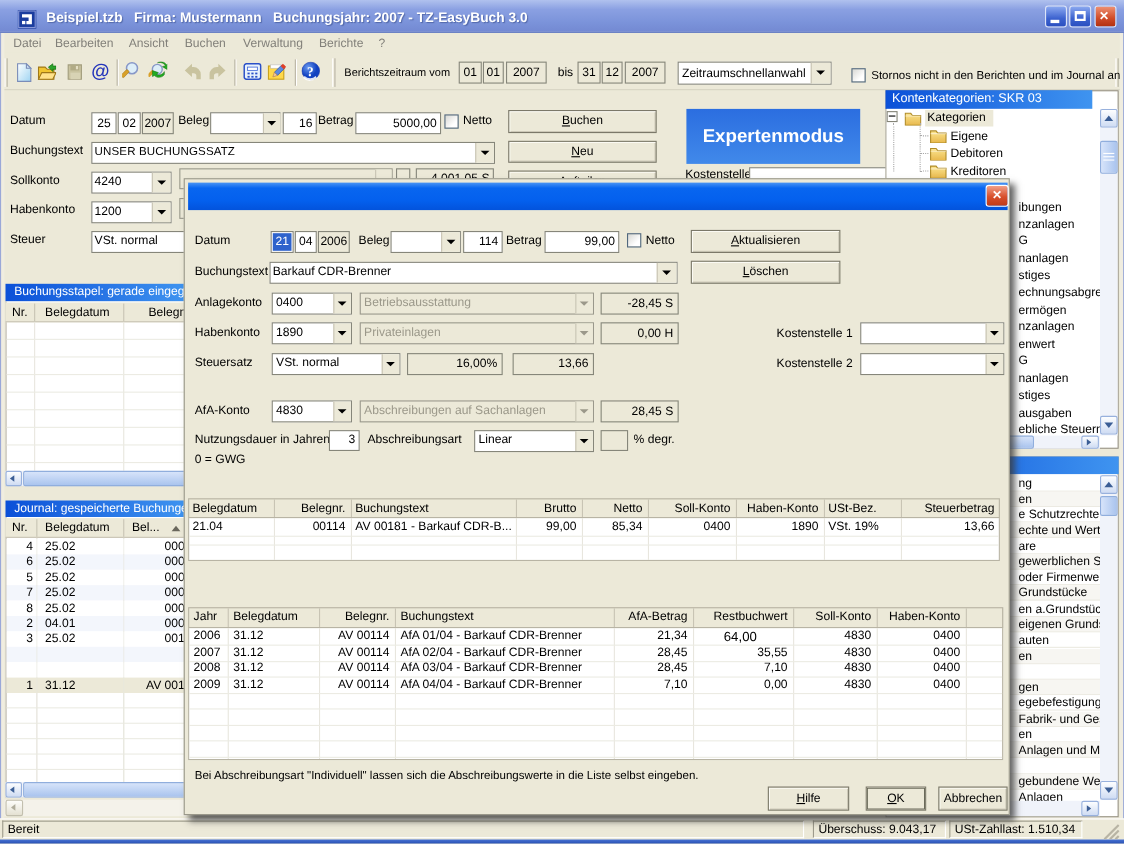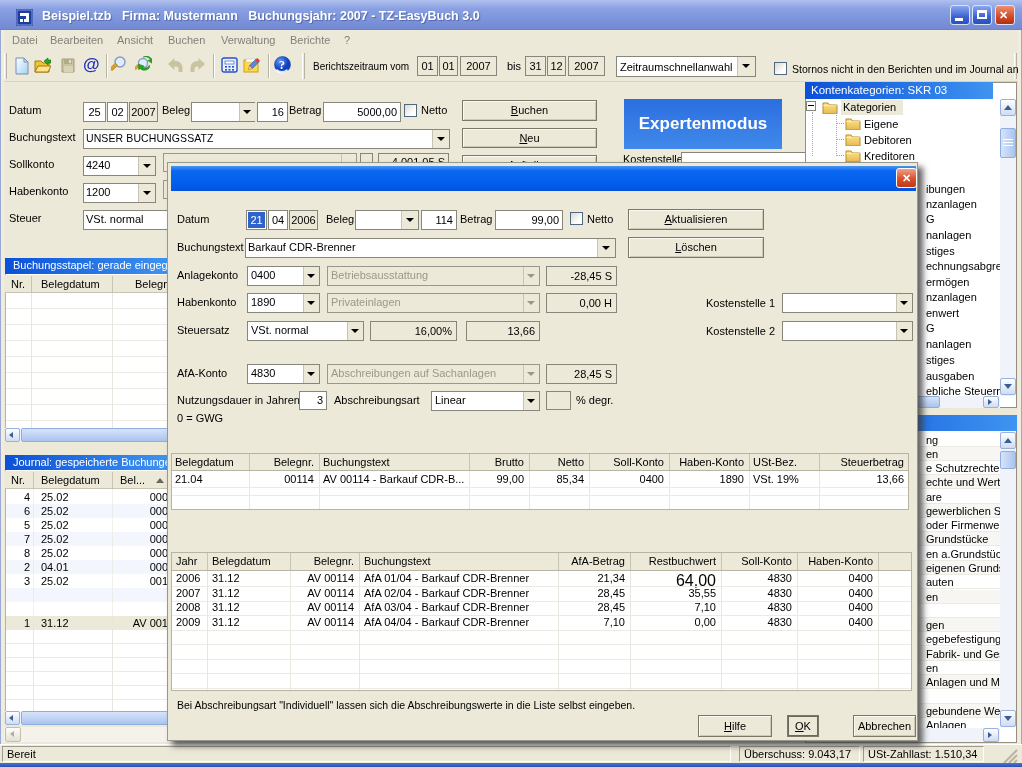--- a/index.html
+++ b/index.html
@@ -507,21 +507,21 @@
 <div style="left:421px;top:291px;width:1px;height:16px;background:#c8c4b4"></div>
 <div style="left:421px;top:308px;width:1px;height:38px;background:#e8e6de"></div>
 <div style="left:501px;top:291px;width:1px;height:16px;background:#c8c4b4"></div>
 <div style="left:501px;top:308px;width:1px;height:38px;background:#e8e6de"></div>
 <div style="left:581px;top:291px;width:1px;height:16px;background:#c8c4b4"></div>
 <div style="left:581px;top:308px;width:1px;height:38px;background:#e8e6de"></div>
 <div style="left:651px;top:291px;width:1px;height:16px;background:#c8c4b4"></div>
 <div style="left:651px;top:308px;width:1px;height:38px;background:#e8e6de"></div>
 <div style="left:3px;top:310px;width:78px;height:13px;font-size:11px;padding-left:4px;white-space:nowrap;overflow:hidden">21.04</div>
 <div style="left:81px;top:310px;width:70px;height:13px;font-size:11px;text-align:right;padding-right:5px;white-space:nowrap;overflow:hidden">00114</div>
-<div style="left:151px;top:310px;width:150px;height:13px;font-size:11px;padding-left:4px;white-space:nowrap;overflow:hidden">AV 00114 - Barkauf CDR-B...</div>
+<div style="left:151px;top:310px;width:150px;height:13px;font-size:11px;padding-left:4px;white-space:nowrap;overflow:hidden">AV 00181 - Barkauf CDR-B...</div>
 <div style="left:301px;top:310px;width:60px;height:13px;font-size:11px;text-align:right;padding-right:5px;white-space:nowrap;overflow:hidden">99,00</div>
 <div style="left:361px;top:310px;width:60px;height:13px;font-size:11px;text-align:right;padding-right:5px;white-space:nowrap;overflow:hidden">85,34</div>
 <div style="left:421px;top:310px;width:80px;height:13px;font-size:11px;text-align:right;padding-right:5px;white-space:nowrap;overflow:hidden">0400</div>
 <div style="left:501px;top:310px;width:80px;height:13px;font-size:11px;text-align:right;padding-right:5px;white-space:nowrap;overflow:hidden">1890</div>
 <div style="left:581px;top:310px;width:70px;height:13px;font-size:11px;padding-left:4px;white-space:nowrap;overflow:hidden">VSt. 19%</div>
 <div style="left:651px;top:310px;width:90px;height:13px;font-size:11px;text-align:right;padding-right:5px;white-space:nowrap;overflow:hidden">13,66</div>
 <div style="left:4px;top:324px;width:736px;height:1px;background:#ecebe3"></div>
 <div style="left:4px;top:332px;width:736px;height:1px;background:#ecebe3"></div>
 <div style="left:3px;top:389px;width:741px;height:139px;background:#fff;border:1px solid #b8b4a4"></div>
 <div style="left:3px;top:389px;width:741px;height:19px;background:#ece9d8;border:1px solid #b8b4a4"></div>
@@ -548,21 +548,21 @@
 <div style="left:553px;top:408px;width:1px;height:119px;background:#e8e6de"></div>
 <div style="left:629px;top:390px;width:1px;height:17px;background:#c8c4b4"></div>
 <div style="left:629px;top:408px;width:1px;height:119px;background:#e8e6de"></div>
 <div style="left:710px;top:390px;width:1px;height:17px;background:#c8c4b4"></div>
 <div style="left:710px;top:408px;width:1px;height:119px;background:#e8e6de"></div>
 <div style="left:3px;top:409px;width:36px;height:13px;font-size:11px;padding-left:5px;white-space:nowrap">2006</div>
 <div style="left:39px;top:409px;width:83px;height:13px;font-size:11px;padding-left:5px;white-space:nowrap">31.12</div>
 <div style="left:122px;top:409px;width:69px;height:13px;font-size:11px;text-align:right;padding-right:5px;white-space:nowrap">AV 00114</div>
 <div style="left:191px;top:409px;width:199px;height:13px;font-size:11px;padding-left:5px;white-space:nowrap">AfA 01/04 - Barkauf CDR-Brenner</div>
 <div style="left:390px;top:409px;width:72px;height:13px;font-size:11px;text-align:right;padding-right:5px;white-space:nowrap">21,34</div>
-<div style="left:462px;top:409px;width:91px;height:13px;font-size:16px;text-align:right;padding-right:5px;white-space:nowrap">64,00</div>
+<div style="left:462px;top:409px;width:91px;height:13px;font-size:12px;text-align:center;padding-right:5px;white-space:nowrap">64,00</div>
 <div style="left:553px;top:409px;width:76px;height:13px;font-size:11px;text-align:right;padding-right:5px;white-space:nowrap">4830</div>
 <div style="left:629px;top:409px;width:81px;height:13px;font-size:11px;text-align:right;padding-right:5px;white-space:nowrap">0400</div>
 <div style="left:3px;top:423.5px;width:36px;height:13px;font-size:11px;padding-left:5px;white-space:nowrap">2007</div>
 <div style="left:39px;top:423.5px;width:83px;height:13px;font-size:11px;padding-left:5px;white-space:nowrap">31.12</div>
 <div style="left:122px;top:423.5px;width:69px;height:13px;font-size:11px;text-align:right;padding-right:5px;white-space:nowrap">AV 00114</div>
 <div style="left:191px;top:423.5px;width:199px;height:13px;font-size:11px;padding-left:5px;white-space:nowrap">AfA 02/04 - Barkauf CDR-Brenner</div>
 <div style="left:390px;top:423.5px;width:72px;height:13px;font-size:11px;text-align:right;padding-right:5px;white-space:nowrap">28,45</div>
 <div style="left:462px;top:423.5px;width:91px;height:13px;font-size:11px;text-align:right;padding-right:5px;white-space:nowrap">35,55</div>
 <div style="left:553px;top:423.5px;width:76px;height:13px;font-size:11px;text-align:right;padding-right:5px;white-space:nowrap">4830</div>
 <div style="left:629px;top:423.5px;width:81px;height:13px;font-size:11px;text-align:right;padding-right:5px;white-space:nowrap">0400</div>
@@ -585,14 +585,14 @@
 <div style="left:4px;top:423.0px;width:739px;height:1px;background:#ecebe3"></div>
 <div style="left:4px;top:437.5px;width:739px;height:1px;background:#ecebe3"></div>
 <div style="left:4px;top:452.0px;width:739px;height:1px;background:#ecebe3"></div>
 <div style="left:4px;top:466.5px;width:739px;height:1px;background:#ecebe3"></div>
 <div style="left:4px;top:481.0px;width:739px;height:1px;background:#ecebe3"></div>
 <div style="left:4px;top:495.5px;width:739px;height:1px;background:#ecebe3"></div>
 <div style="left:4px;top:510.0px;width:739px;height:1px;background:#ecebe3"></div>
 <div style="left:4px;top:524.5px;width:739px;height:1px;background:#ecebe3"></div>
 <div style="left:9px;top:536px;width:700px;height:13px;font-size:10.5px;white-space:nowrap">Bei Abschreibungsart "Individuell" lassen sich die Abschreibungswerte in die Liste selbst eingeben.</div>
 <div class="btn" style="left:530px;top:552px;width:74px;height:22px;line-height:20px"><u>H</u>ilfe</div>
-<div class="btn" style="left:619px;top:552px;width:32px;height:22px;line-height:20px;box-shadow:inset 0 0 0 1px #6a6a5a"><u>O</u>K</div>
+<div class="btn" style="left:619px;top:552px;width:55px;height:22px;line-height:20px;box-shadow:inset 0 0 0 1px #6a6a5a"><u>O</u>K</div>
 <div class="btn" style="left:685px;top:552px;width:63px;height:22px;line-height:20px">Abbrechen</div>
 </div>
 </body></html>

